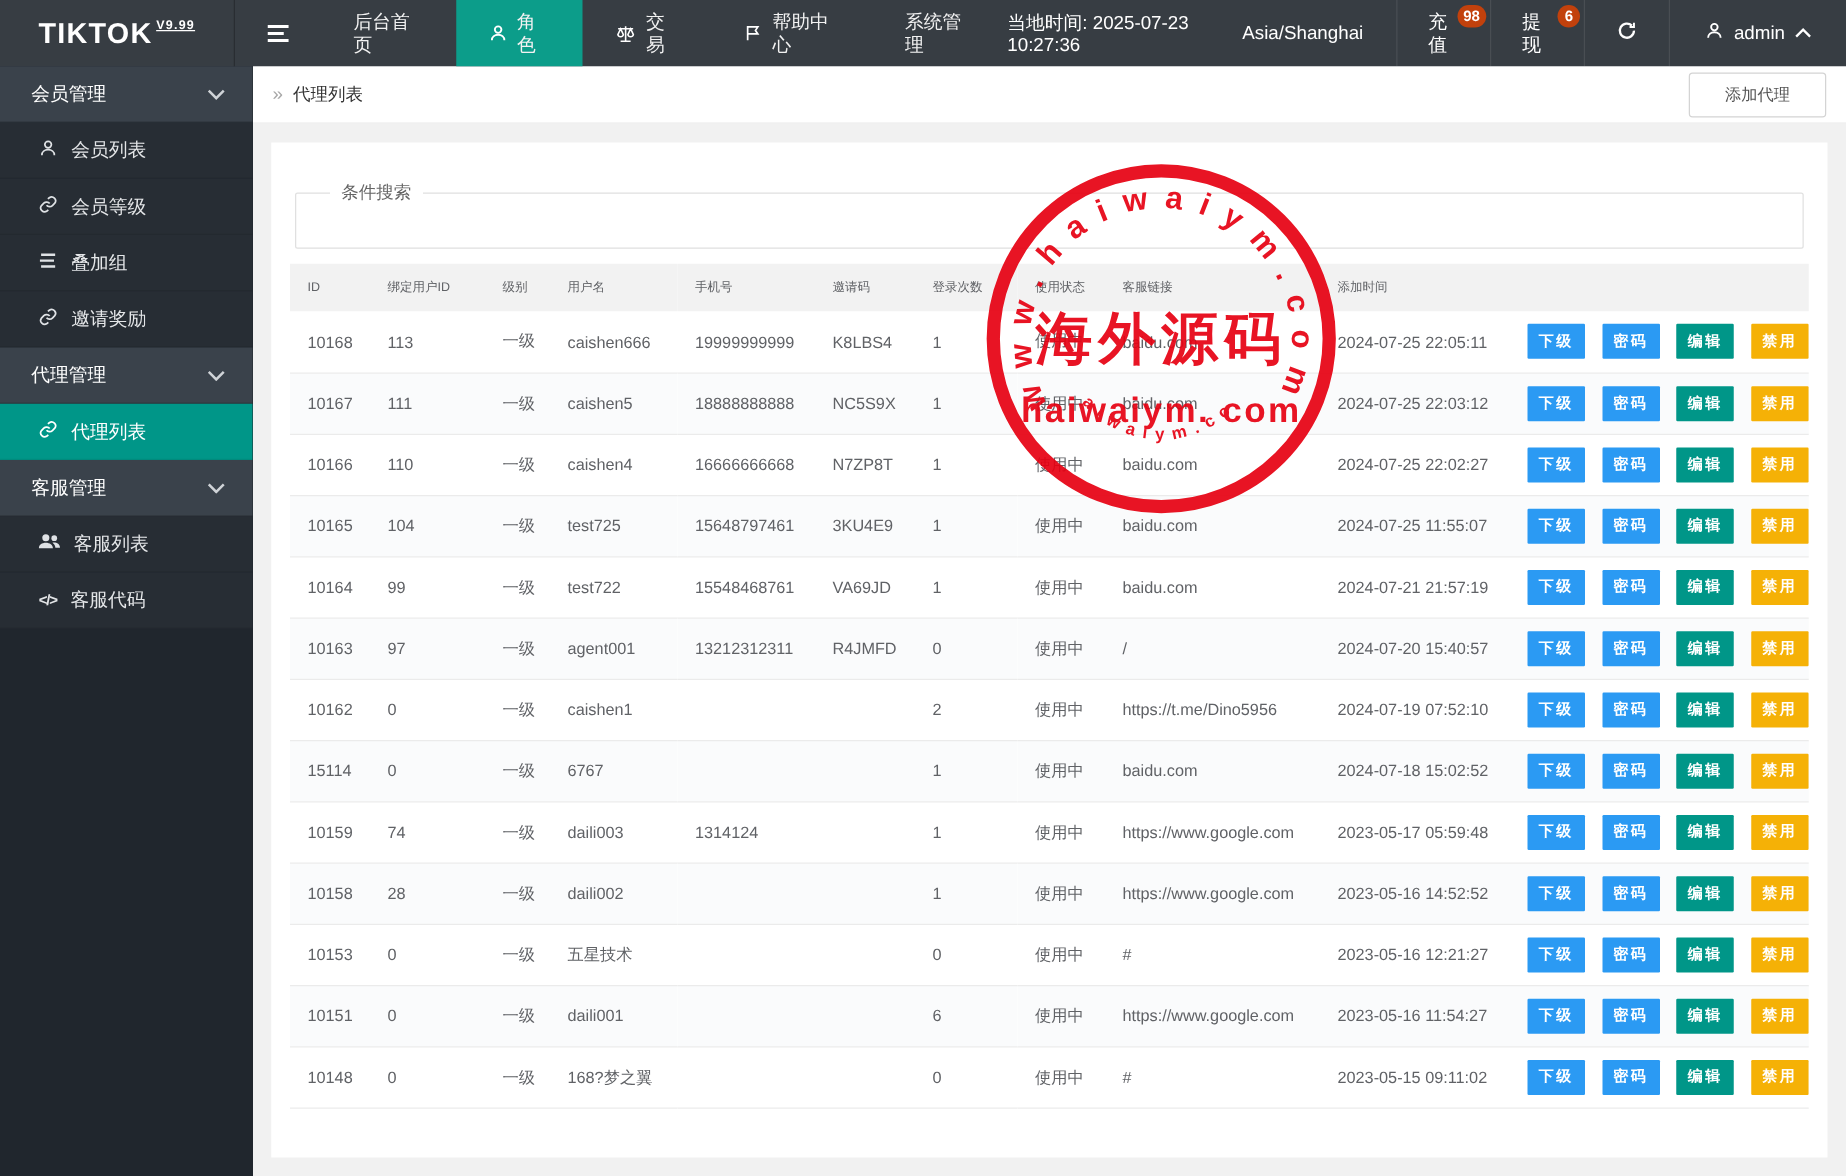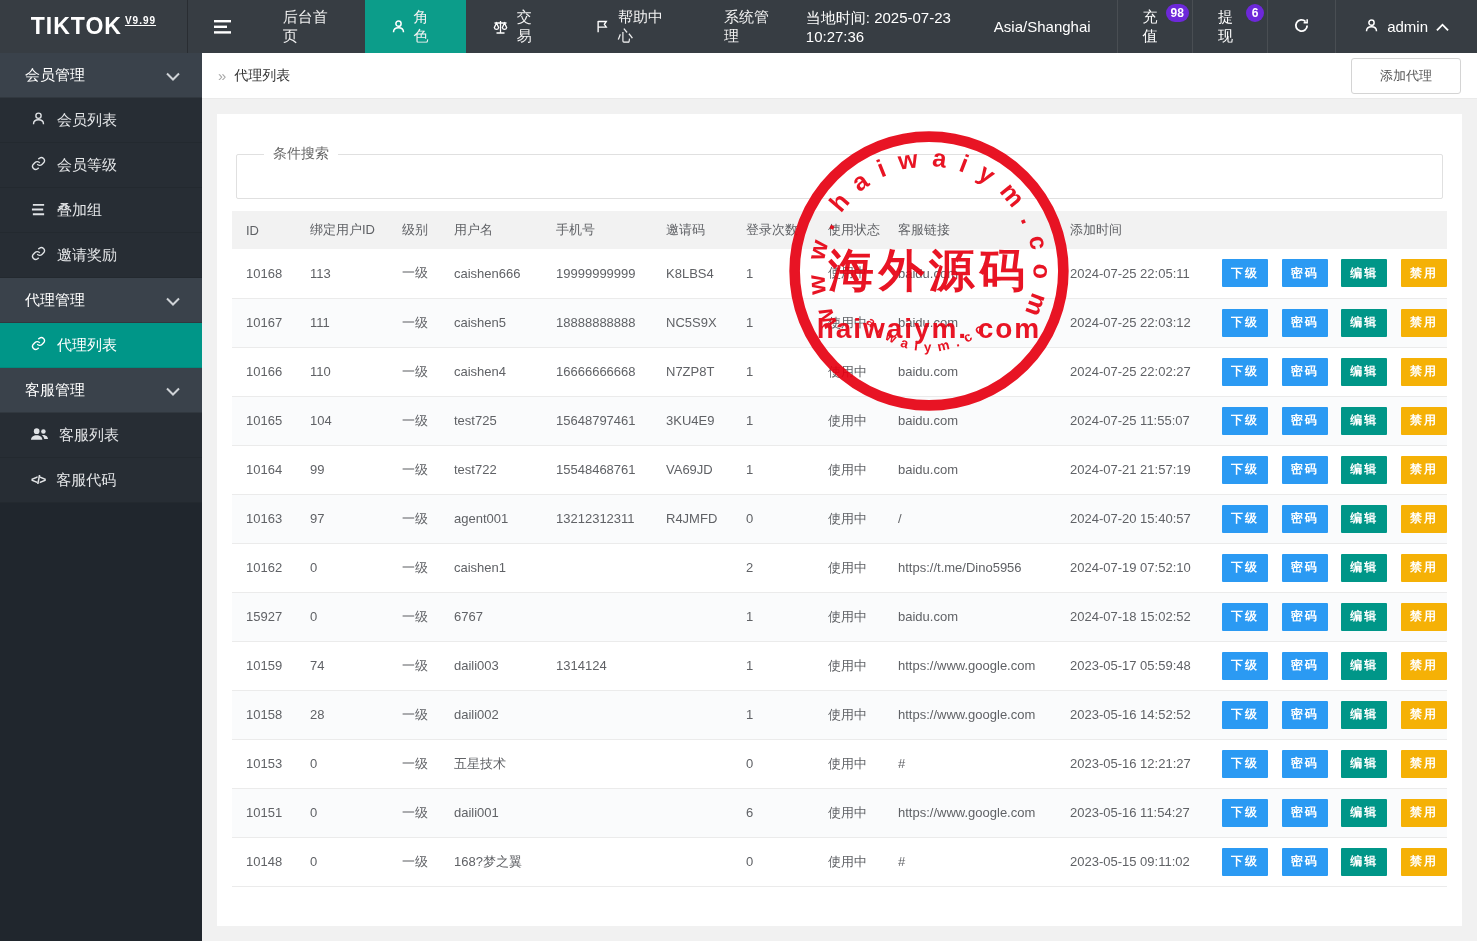--- a/index.html
+++ b/index.html
@@ -14,21 +14,21 @@
   .brand sup { font-size:10px; font-weight:bold; margin-left:3px; transform:translateY(-6px);text-decoration:underline; }
   .nav-item { display:flex; align-items:center; gap:8px; padding:0 26px; font-size:15px;
     color:#f2f2f2; cursor:pointer; }
   .nav-item.active { background:#0c9d8a; }
   .nav-item svg { display:block; }
   .nav-right { margin-left:auto; display:flex; align-items:stretch; font-size:15px; }
   .nav-time { display:flex; align-items:center; padding:0 10px 0 0; }
   .nav-tz { display:flex; align-items:center; padding:0 26px 0 10px; }
   .nav-pill { position:relative; display:flex; align-items:center; padding:0 25px;
     border-left:1px solid rgba(255,255,255,.09); cursor:pointer; }
-  .badge { position:absolute; top:4px; right:3px; min-width:18px; height:18px; background:#6d28d9;
+  .badge { position:absolute; top:4px; right:3px; min-width:18px; height:18px; background:#c2410c;
     color:#fff; border-radius:10px; font-size:12px; line-height:18px; text-align:center;
     padding:0 5px; font-weight:bold; }
   .nav-admin { display:flex; align-items:center; gap:8px; padding:0 28px;
     border-left:1px solid rgba(255,255,255,.09); cursor:pointer; }
 
   
   .sidebar { position:fixed; top:53px; left:0; bottom:0; width:202px; background:#20262d; z-index:15; }
   .group-header { height:45px; display:flex; align-items:center; justify-content:space-between;
     padding:0 22px 0 25px; background:#3a424b; color:#fff; font-size:15px; cursor:pointer;
     border-bottom:1px solid rgba(0,0,0,.15); }
@@ -59,21 +59,21 @@
   .ig-input { border:1px solid #dcdcdc; width:178px; height:33px; padding:0 10px; font-size:14px;
     color:#333; outline:none; font-family:inherit; }
   .ig-input::placeholder { color:#c2c6cc; }
   .igroup + .igroup { margin-left:18px; }
   .btn-search { margin-left:13px; display:inline-flex; align-items:center; gap:7px; height:33px;
     padding:0 14px; background:#fff; border:1px solid #dcdcdc; border-radius:3px; font-size:14px;
     color:#333; cursor:pointer; font-family:inherit; }
 
   table.agents { width:100%; border-collapse:collapse; table-layout:fixed; margin-top:12px; }
   table.agents th { background:#f2f2f2; height:38px; text-align:left; padding-left:14px;
-    font-size:13px; color:#606266; font-weight:normal; white-space:nowrap; }
+    font-size:10px; color:#606266; font-weight:normal; white-space:nowrap; }
   table.agents td { height:49px; border-bottom:1px solid #ebebeb; padding-left:14px; font-size:13px;
     color:#606266; white-space:nowrap; overflow:hidden; }
   table.agents tbody tr:nth-child(even) td { background:#fafbfc; }
   td.status { color:#19be6b; }
   .btn { width:46px; height:28px; border:none; border-radius:1px; color:#fff; font-size:12px;
     font-weight:bold; margin-right:10px; cursor:pointer; letter-spacing:2px; font-family:inherit; }
   .btn.blue { background:#2b9af3; }
   .btn.green { background:#009688; }
   .btn.orange { background:#f5b106; }
 
@@ -430,21 +430,21 @@
     <td>https://t.me/Dino5956</td>
     <td>2024-07-19 07:52:10</td>
     <td class="actions">
       <button class="btn blue">下级</button>
       <button class="btn blue">密码</button>
       <button class="btn green">编辑</button>
       <button class="btn orange">禁用</button>
     </td>
   </tr>
             <tr>
-    <td>15927</td>
+    <td>15114</td>
     <td>0</td>
     <td>一级</td>
     <td>6767</td>
     <td></td>
     <td></td>
     <td>1</td>
     <td class="status">使用中</td>
     <td>baidu.com</td>
     <td>2024-07-18 15:02:52</td>
     <td class="actions">

